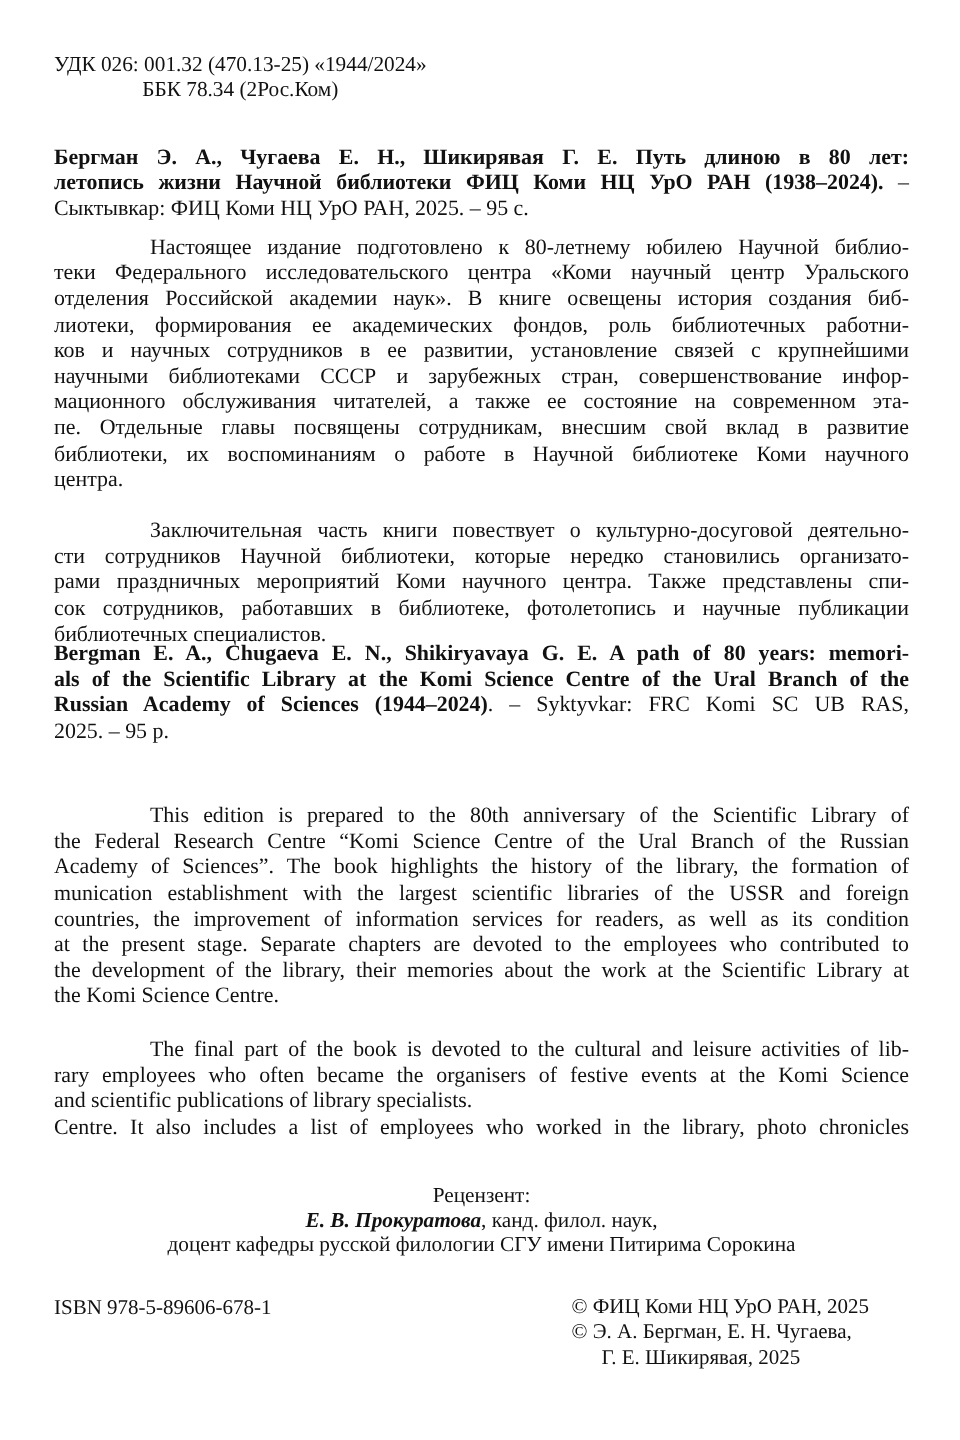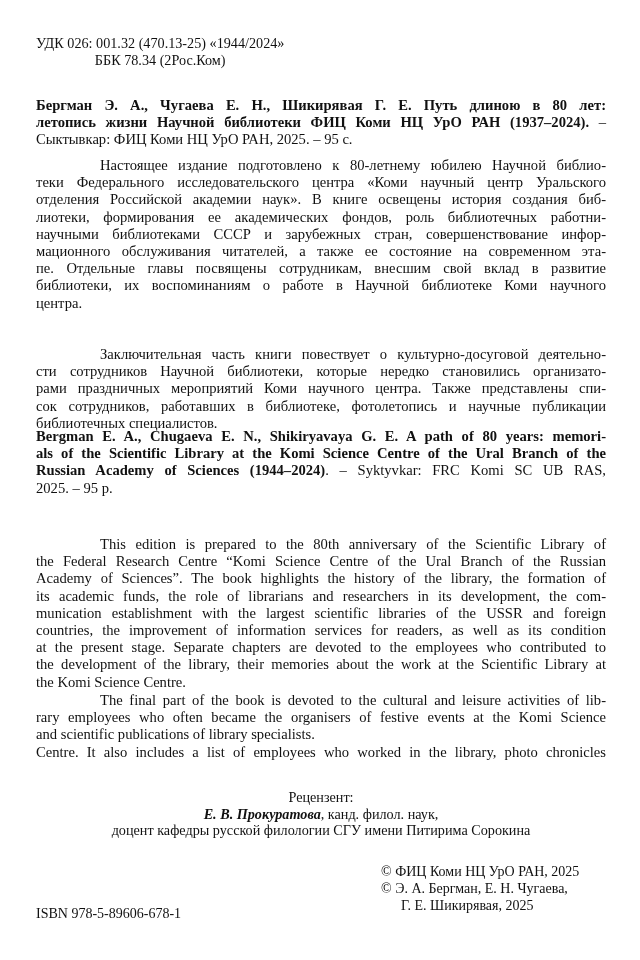--- a/index.html
+++ b/index.html
@@ -21,45 +21,46 @@
   .b { font-weight: bold; }
   .block { position: absolute; left: 0; }
   #ru-biblio { top: 97px; }
   #ru-abs { top: 157px; }
   #ru-abs2 { top: 346px; }
   #en-biblio { top: 428px; }
   #en-abs { top: 536px; }
   #en-abs2 { top: 692px; }
   .reviewer { position: absolute; top: 789px; left: 0; width: 570px; text-align: center; font-size: 14.2px; line-height: 16.5px; }
   .reviewer .name { font-weight: bold; font-style: italic; }
-  .isbn { position: absolute; top: 865px; left: 0; font-size: 14px; margin-top: 41px; }
+  .isbn { position: absolute; top: 865px; left: 0; font-size: 14px; }
   .copy { position: absolute; top: 863px; left: 345px; font-size: 14px; line-height: 17px; }
   .copy .indent { padding-left: 20px; }
 </style>
 </head>
 <body>
 
 <div class="page">
 
   <div class="codes">
     <div>УДК 026: 001.32 (470.13-25) «1944/2024»</div>
     <div>ББК 78.34 (2Рос.Ком)</div>
   </div>
 
   <div class="block lines" id="ru-biblio">
     <span class="ln"><span class="b">Бергман Э. А., Чугаева Е. Н., Шикирявая Г. Е. Путь длиною в 80 лет:</span><span></span></span>
-    <span class="ln"><span class="b">летопись жизни Научной библиотеки ФИЦ Коми НЦ УрО РАН (1937–2024).</span><span> –</span></span>
+    <span class="ln"><span class="b">летопись жизни Научной библиотеки ФИЦ Коми НЦ УрО РАН (1938–2024).</span><span> –</span></span>
     <span class="ln last"><span class="b"></span><span>Сыктывкар: ФИЦ Коми НЦ УрО РАН, 2025. – 95 с.</span></span>
   </div>
 
   <div class="block lines" id="ru-abs">
     <span class="ln ind">Настоящее издание подготовлено к 80-летнему юбилею Научной библио-</span>
     <span class="ln">теки Федерального исследовательского центра «Коми научный центр Уральского</span>
     <span class="ln">отделения Российской академии наук». В книге освещены история создания биб-</span>
     <span class="ln">лиотеки, формирования ее академических фондов, роль библиотечных работни-</span>
+    <span class="ln">ков и научных сотрудников в ее развитии, установление связей с крупнейшими</span>
     <span class="ln">научными библиотеками СССР и зарубежных стран, совершенствование инфор-</span>
     <span class="ln">мационного обслуживания читателей, а также ее состояние на современном эта-</span>
     <span class="ln">пе. Отдельные главы посвящены сотрудникам, внесшим свой вклад в развитие</span>
     <span class="ln">библиотеки, их воспоминаниям о работе в Научной библиотеке Коми научного</span>
     <span class="ln last">центра.</span>
   </div>
 
   <div class="block lines" id="ru-abs2">
     <span class="ln ind">Заключительная часть книги повествует о культурно-досуговой деятельно-</span>
     <span class="ln">сти сотрудников Научной библиотеки, которые нередко становились организато-</span>
@@ -72,21 +73,20 @@
     <span class="ln"><span class="b">Bergman E. A., Chugaeva E. N., Shikiryavaya G. E. A path of 80 years: memori-</span><span></span></span>
     <span class="ln"><span class="b">als of the Scientific Library at the Komi Science Centre of the Ural Branch of the</span><span></span></span>
     <span class="ln"><span class="b">Russian Academy of Sciences (1944–2024)</span><span>. – Syktyvkar: FRC Komi SC UB RAS,</span></span>
     <span class="ln last"><span class="b"></span><span>2025. – 95 p.</span></span>
   </div>
 
   <div class="block lines" id="en-abs">
     <span class="ln ind">This edition is prepared to the 80th anniversary of the Scientific Library of</span>
     <span class="ln">the Federal Research Centre “Komi Science Centre of the Ural Branch of the Russian</span>
     <span class="ln">Academy of Sciences”. The book highlights the history of the library, the formation of</span>
-    <span class="ln">its academic funds, the role of librarians and researchers in its development, the com-</span>
     <span class="ln">munication establishment with the largest scientific libraries of the USSR and foreign</span>
     <span class="ln">countries, the improvement of information services for readers, as well as its condition</span>
     <span class="ln">at the present stage. Separate chapters are devoted to the employees who contributed to</span>
     <span class="ln">the development of the library, their memories about the work at the Scientific Library at</span>
     <span class="ln last">the Komi Science Centre.</span>
   </div>
 
   <div class="block lines" id="en-abs2">
     <span class="ln ind">The final part of the book is devoted to the cultural and leisure activities of lib-</span>
     <span class="ln">rary employees who often became the organisers of festive events at the Komi Science</span>

